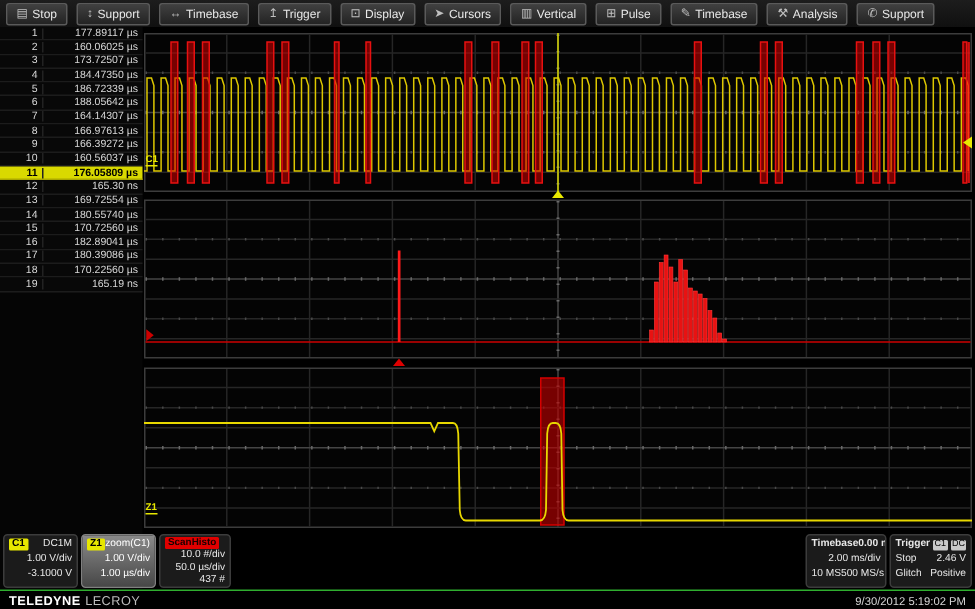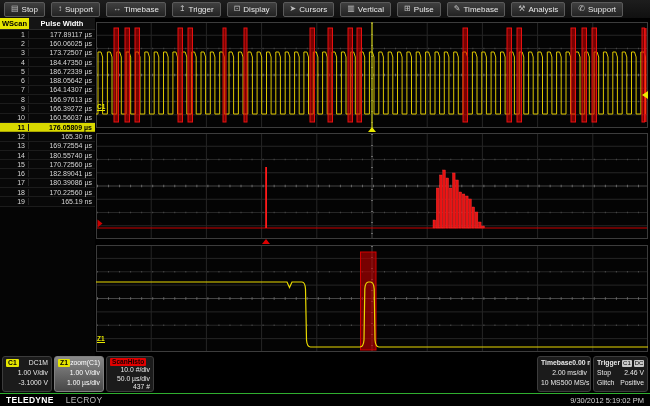--- a/index.html
+++ b/index.html
@@ -56,21 +56,21 @@
   .badge-w{background:#c9c9c9;color:#000;padding:0 1px;border-radius:1px;
     font-size:6px;height:7px;line-height:7px;margin-left:2px;}
   .bold{font-weight:bold;}
   .badges{display:flex;}
   
   .footer{position:absolute;left:0;bottom:0;width:650px;height:13px;box-sizing:border-box;
     background:#000;border-top:1px solid #2fae2f;
     display:flex;justify-content:space-between;align-items:center;padding:0 6px;}
   .brand{color:#fff;font-size:8.5px;letter-spacing:.3px;}
   .brand .b1{font-weight:bold;}
-  .brand .b2{color:#bdbdbd;margin-left:12px;}
+  .brand .b2{color:#bdbdbd;margin-left:3px;}
   .datetime{color:#d5d5d5;font-size:7.5px;}
 </style>
 </head>
 <body>
 
 <div class="menubar" id="menubar">
     <div class="menu-btn">
       <span class="mi">▤</span>
       <span>Stop</span>
     </div>
@@ -110,24 +110,20 @@
       <span class="mi">⚒</span>
       <span>Analysis</span>
     </div>
     <div class="menu-btn">
       <span class="mi">✆</span>
       <span>Support</span>
     </div>
   </div>
 
 <div class="sidebar">
-  <div class="tbl-header">
-    <div class="hdr-scan">WScan</div>
-    <div class="hdr-col">Pulse Width</div>
-  </div>
   <div id="wavescan-rows">
       <div class="trow">
         <div class="n">1</div>
         <div class="v">177.89117 µs</div>
       </div>
       <div class="trow">
         <div class="n">2</div>
         <div class="v">160.06025 µs</div>
       </div>
       <div class="trow">

